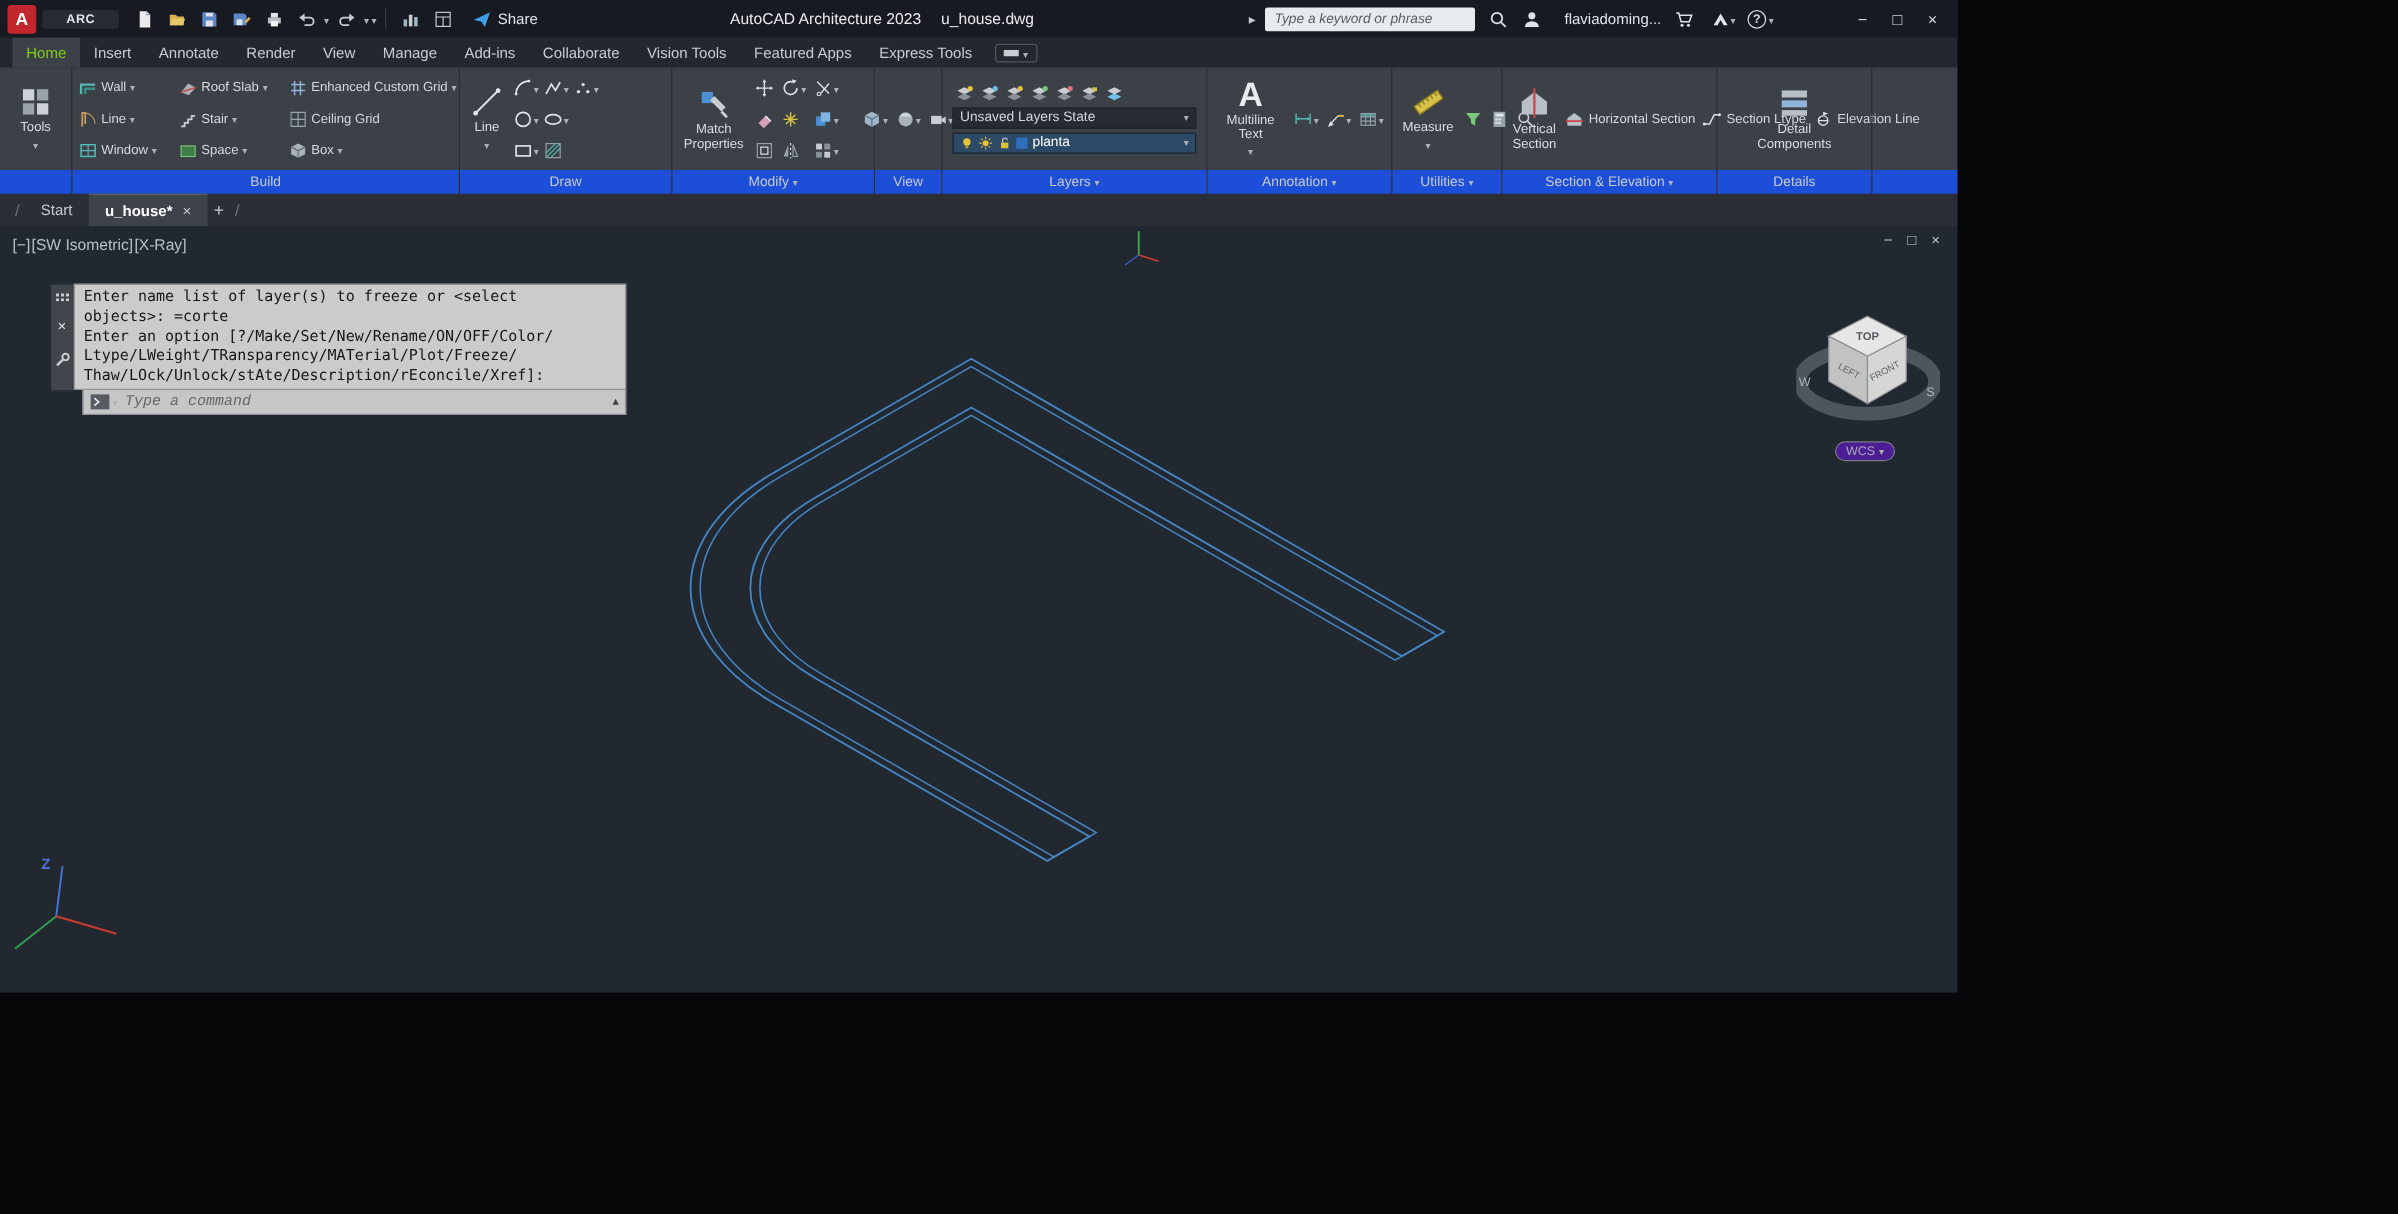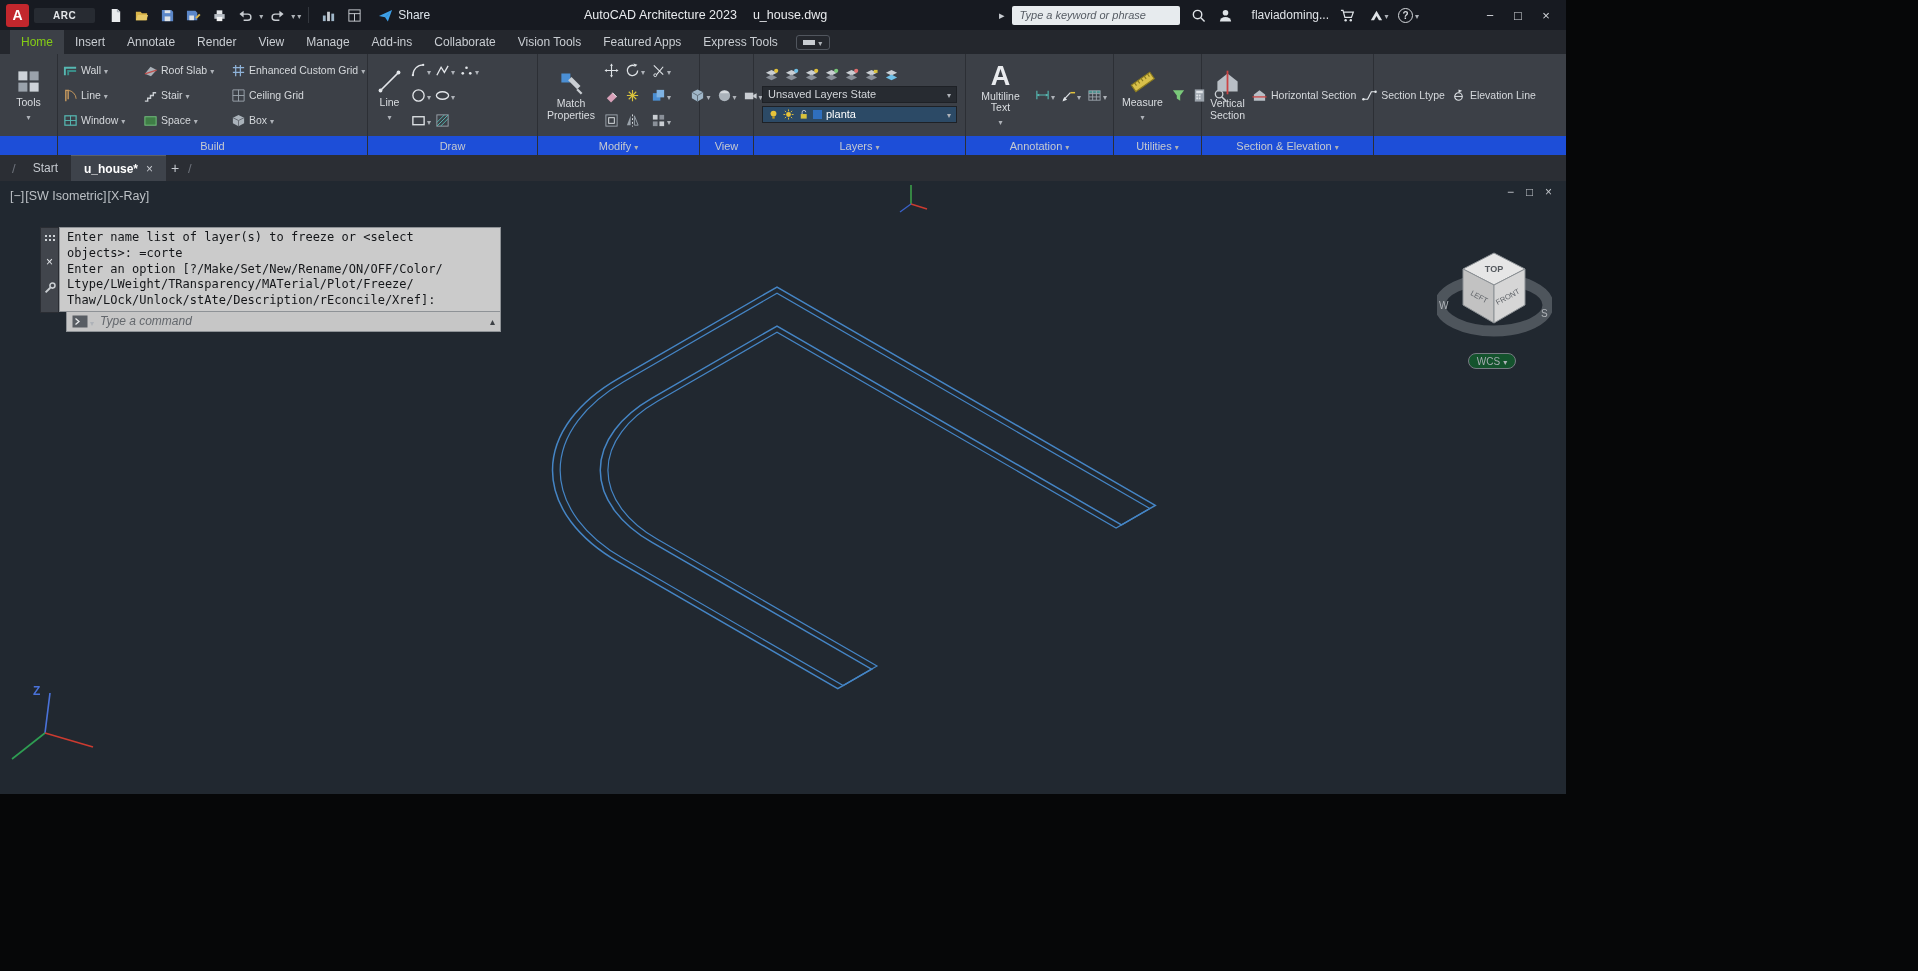--- a/index.html
+++ b/index.html
@@ -77,30 +77,30 @@
 .axiscross{position:absolute;left:893px;top:2px}
 
 .cmdpal{position:absolute;left:40px;top:46px;display:flex;align-items:flex-start}
 .cmdgrip{width:19px;background:#41454c;border:1px solid #2a2d33;display:flex;flex-direction:column;align-items:center;padding:6px 0;gap:11px;height:86px}
 .dots{width:12px;height:7px;background-image:radial-gradient(circle,#cfd3d7 1.1px,transparent 1.3px);background-size:4px 4px}
 .cmdx{cursor:pointer}
 .cmdx::after{content:"×";color:#e3e6ea;font-size:12px;line-height:10px}
 .cmdbody{width:442px}
 .cmdtext{background:#cbcbcb;border:1px solid #8e9296;padding:2px 7px;font-family:"DejaVu Sans Mono",monospace;font-size:12px;line-height:15.8px;color:#141619}
 .cmdinput{margin-left:7px;height:20px;background:#c6c6c6;border:1px solid #8e9296;border-top:none;display:flex;align-items:center;padding:0 5px;gap:4px}
-.cmdinput input{flex:1;background:transparent;border:none;outline:none;font-family:Liberation Sans, sans-serif;font-size:12px;color:#14532d}
+.cmdinput input{flex:1;background:transparent;border:none;outline:none;font-family:Liberation Mono, monospace;font-size:12px;color:#14532d}
 .cmdinput input::placeholder{font-style:italic;color:#63676c}
 .cmdup{color:#3d4045;font-size:10px;cursor:pointer}
 .cmdico{display:flex;align-items:center;gap:2px}
 
 .vcube{position:absolute;left:1437px;top:58px;cursor:pointer}
 .vcube .ring-txt{fill:#b0b4b9;font-size:10px;font-family:"Liberation Sans",sans-serif}
 .vct{fill:#55595e;font-size:9px;font-weight:bold;font-family:"Liberation Sans",sans-serif}
 .vcs{fill:#5f6368;font-size:7.5px;font-family:"Liberation Sans",sans-serif}
-.wcs{position:absolute;left:1468px;top:172px;width:48px;height:16px;background:#14532d;border:1px solid #767b82;border-radius:8px;display:flex;align-items:center;justify-content:center;gap:3px;font-size:10px;color:#a6abb1;cursor:pointer}
+.wcs{position:absolute;left:1468px;top:172px;width:48px;height:16px;background:#4c1d95;border:1px solid #767b82;border-radius:8px;display:flex;align-items:center;justify-content:center;gap:3px;font-size:10px;color:#a6abb1;cursor:pointer}
 .ucs{position:absolute;left:0;top:500px}
 .ucs text{fill:#4a72d9;font-size:12px;font-weight:bold;font-family:"Liberation Sans",sans-serif}
 </style>
 </head>
 <body>
 
 <div class="app">
 
   <div class="titlebar">
     <div class="appbtn">
@@ -703,20 +703,35 @@
               <span>Elevation Line</span>
             </span>
         </div>
       </div>
       <div class="plabel">
           <span>Section &amp; Elevation</span>
           <span class="caret"></span>
         </div>
     </div>
 
+    <div class="panel" style="width:124px">
+      <div class="pc" style="justify-content:center">
+        <div class="bigbtn" style="width:70px">
+          <svg class="I" viewBox="0 0 24 24">
+              <rect x="3" y="3" width="18" height="5" fill="#b9bfc6"></rect>
+              <rect x="3" y="10" width="18" height="5" fill="#8fb3d9"></rect>
+              <rect x="3" y="17" width="18" height="4" fill="#b9bfc6"></rect>
+            </svg>
+          <span>Detail Components</span>
+        </div>
+      </div>
+      <div class="plabel">
+          <span>Details</span>
+        </div>
+    </div>
 
     <div class="panel filler">
       <div class="pc"></div>
       <div class="plabel"></div>
     </div>
   </div>
 
   <div class="filetabs">
     <span class="slash">/</span>
     <div class="ftab">

